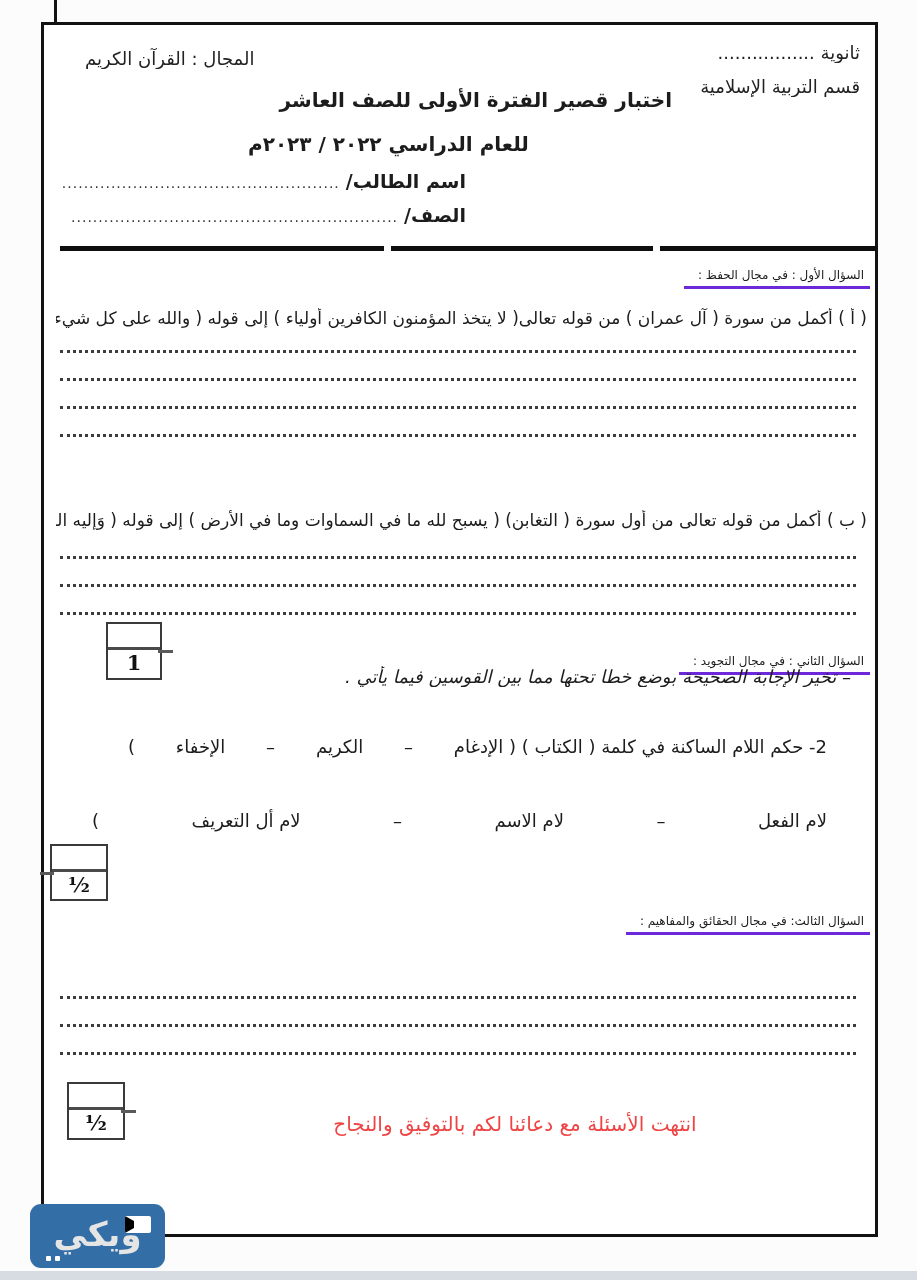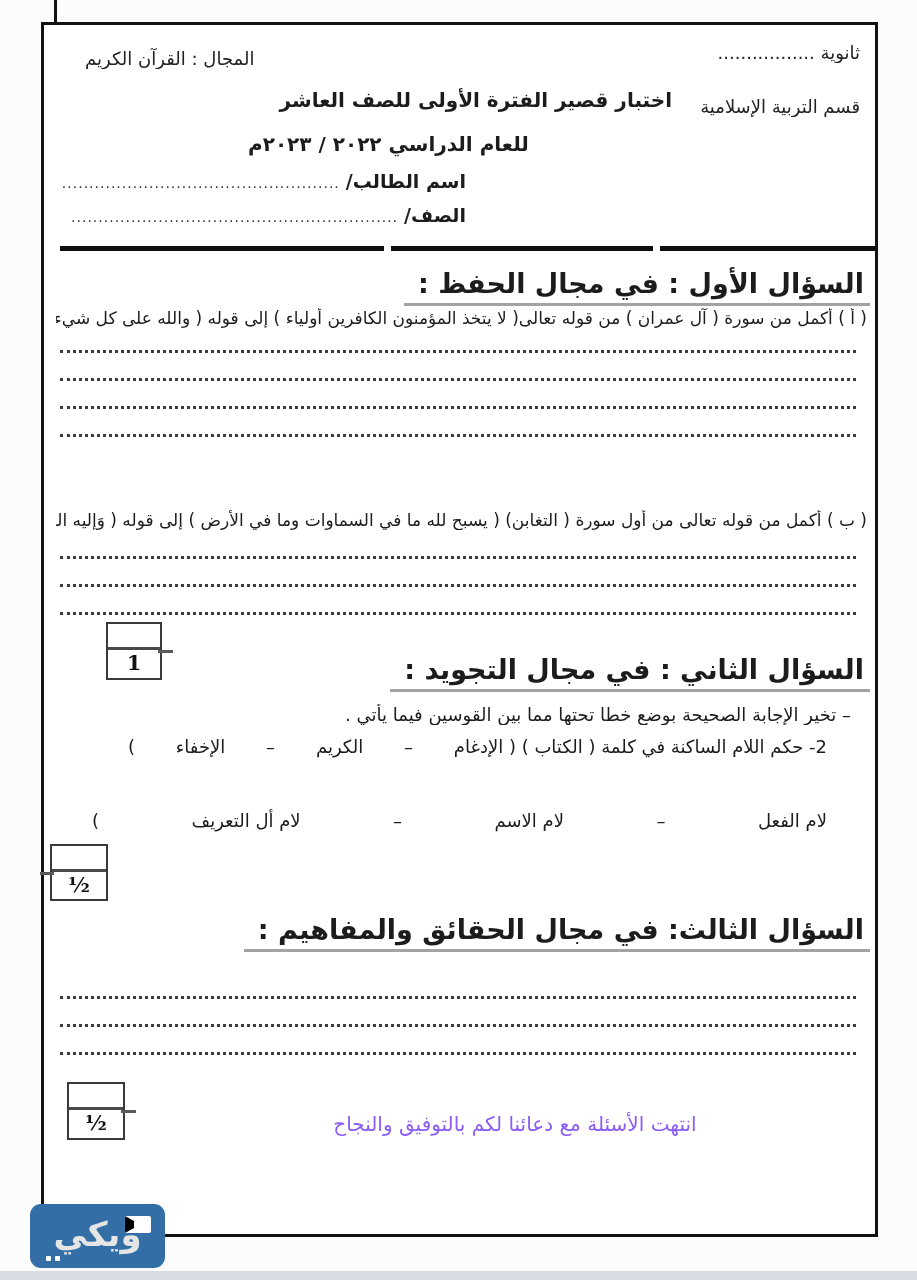--- a/index.html
+++ b/index.html
@@ -10,49 +10,49 @@
   .abs{position:absolute;direction:rtl;}
   .nowrap{white-space:nowrap;overflow:hidden;}
   .hdr-right{font-size:18px;color:#222;}
   .field-label{font-size:18px;color:#222;direction:rtl;}
   .doc-title{font-weight:bold;font-size:20px;}
   .doc-year{font-weight:bold;font-size:20px;text-align:left;letter-spacing:1px;}
   .fill-row{display:flex;align-items:baseline;gap:6px;font-size:19px;}
   .fill-row .lbl{font-weight:bold;flex:none;}
   .fill-row .dots{font-size:14px;letter-spacing:1px;color:#333;white-space:nowrap;overflow:hidden;}
   .divider-seg{position:absolute;height:5px;background:#0e0e0e;}
-  .section-heading{font-weight:bold;font-size:27px;padding:0 6px 4px 14px;border-bottom:3px solid #a3a3a3;}
+  .section-heading{font-weight:normal;font-size:12px;padding:0 6px 4px 14px;border-bottom:3px solid #6d28d9;}
   .body-line{font-size:17px;text-align:right;}
   .answer-line{position:absolute;border-bottom:3px dotted #3c3c3c;height:3px;}
   .score-box{position:absolute;border:2.5px solid #3a3a3a;background:#fff;}
   .score-box .cell-top{height:26px;border-bottom:3px solid #4a4a4a;}
   .score-box .cell-bottom{display:flex;align-items:center;justify-content:center;font-family:"DejaVu Serif",serif;font-weight:bold;font-size:21px;color:#111;height:calc(100% - 29px);}
   .overhang{position:absolute;height:3px;background:#5a5a5a;top:26px;}
   .options-row{display:flex;justify-content:space-between;align-items:baseline;font-size:18px;}
   .options-row span{white-space:nowrap;}
-  .closing-text{font-size:20px;text-align:center;color:#8b5cf6;}
+  .closing-text{font-size:20px;text-align:center;color:#ef4444;}
   .wiki-logo{position:absolute;left:30px;top:1204px;width:135px;height:64px;background:#336fa6;border-radius:11px;z-index:5;display:flex;align-items:center;justify-content:center;}
   .wiki-logo .wiki-text{color:#e5e5e5;font-weight:bold;font-size:34px;direction:rtl;margin-top:-4px;}
   .kw-flag{position:absolute;right:14px;top:12px;width:26px;height:17px;border-radius:2px;overflow:hidden;background:#fff;}
   .kw-flag .stripe{height:33.4%;}
   .kw-flag .trap{position:absolute;left:0;top:0;width:9px;height:100%;background:#000;clip-path:polygon(0 0,100% 30%,100% 70%,0 100%);}
   .logo-dots{position:absolute;left:16px;bottom:7px;display:flex;gap:4px;}
   .logo-dots i{width:5px;height:5px;background:#fff;display:block;border-radius:1px;}
   .bottom-strip{position:absolute;left:0;top:1271px;width:917px;height:9px;background:#d7dce2;}
 </style>
 </head>
 <body>
 
 <div class="canvas">
 
   <div class="frame"></div>
   <div class="artifact-line"></div>
 
   <div class="abs hdr-right nowrap" style="top:42px;right:57px;">ثانوية .................</div>
-  <div class="abs hdr-right nowrap" style="top:96px;right:57px;">قسم التربية الإسلامية</div>
+  <div class="abs hdr-right nowrap" style="top:76px;right:57px;">قسم التربية الإسلامية</div>
   <div class="abs field-label nowrap" style="top:48px;left:85px;direction:rtl;">المجال :  القرآن الكريم</div>
 
   <div class="abs doc-title" style="top:88px;left:248px;width:424px;">اختبار قصير الفترة الأولى للصف العاشر</div>
   <div class="abs doc-year" style="top:132px;left:248px;width:424px;">للعام الدراسي  ٢٠٢٢  /  ٢٠٢٣م</div>
 
   <div class="abs fill-row" style="top:170px;left:60px;width:406px;">
     <span class="lbl">اسم الطالب/</span>
     <span class="dots">............................................................</span>
   </div>
   <div class="abs fill-row" style="top:204px;left:68px;width:398px;">
@@ -78,21 +78,21 @@
   <div class="answer-line" style="top:584px;left:60px;width:796px;"></div>
   <div class="answer-line" style="top:612px;left:60px;width:796px;"></div>
 
   <div class="score-box" style="left:106px;top:622px;width:56px;height:58px;">
     <div class="cell-top"></div>
     <div class="cell-bottom">1</div>
     <div class="overhang" style="right:-13px;width:15px;"></div>
   </div>
 
   <div class="abs section-heading" style="top:654px;right:47px;">السؤال الثاني : في مجال التجويد :</div>
-  <div class="abs body-line nowrap" style="top:704px;right:66px;font-size:18px;">– تخير الإجابة الصحيحة بوضع خطا تحتها مما بين القوسين فيما يأتي .</div>
+  <div class="abs body-line nowrap" style="top:666px;right:66px;font-size:18px;font-style:italic;">– تخير الإجابة الصحيحة بوضع خطا تحتها مما بين القوسين فيما يأتي .</div>
 
   <div class="abs options-row" style="top:736px;right:90px;left:128px;">
       <span>2- حكم اللام الساكنة في كلمة ( الكتاب ) ( الإدغام</span>
       <span>–</span>
       <span>الكريم</span>
       <span>–</span>
       <span>الإخفاء</span>
       <span>)</span>
     </div>
   <div class="abs options-row" style="top:810px;right:90px;left:92px;">

